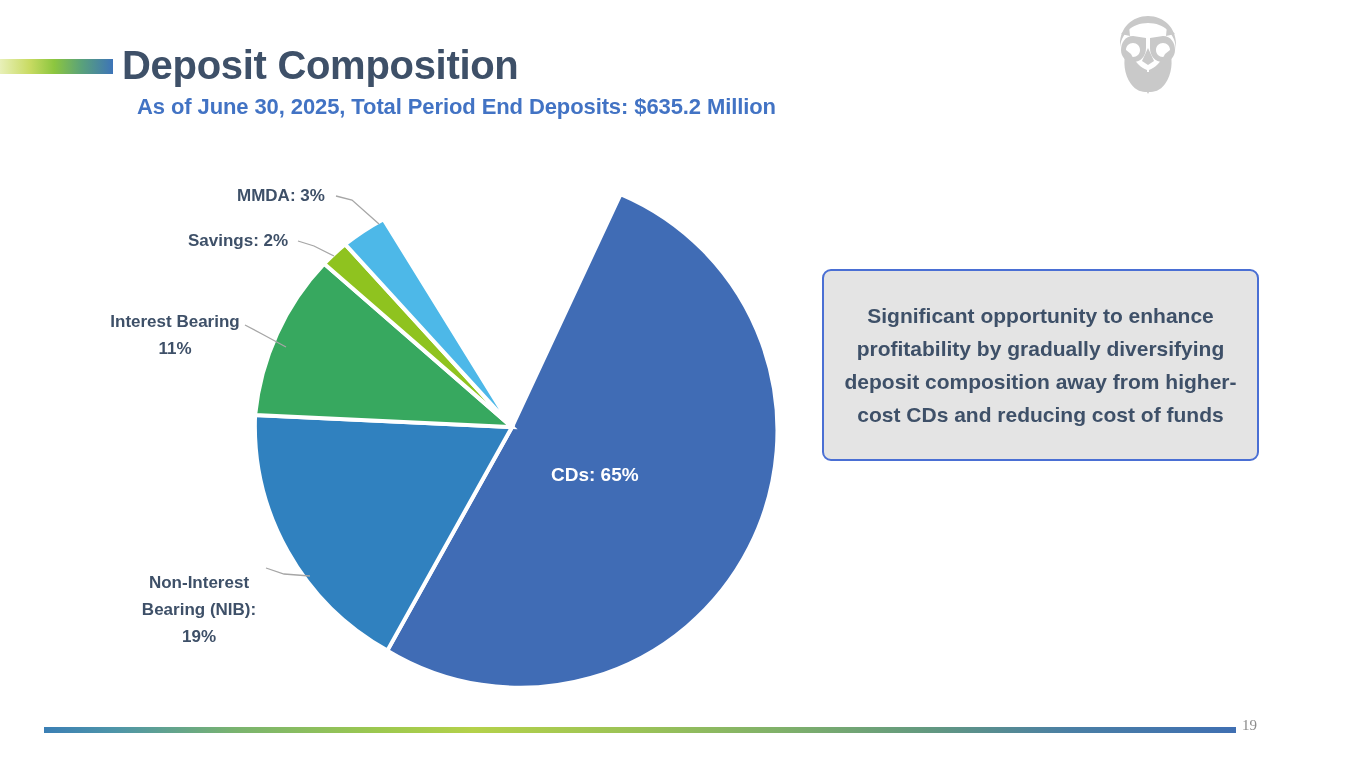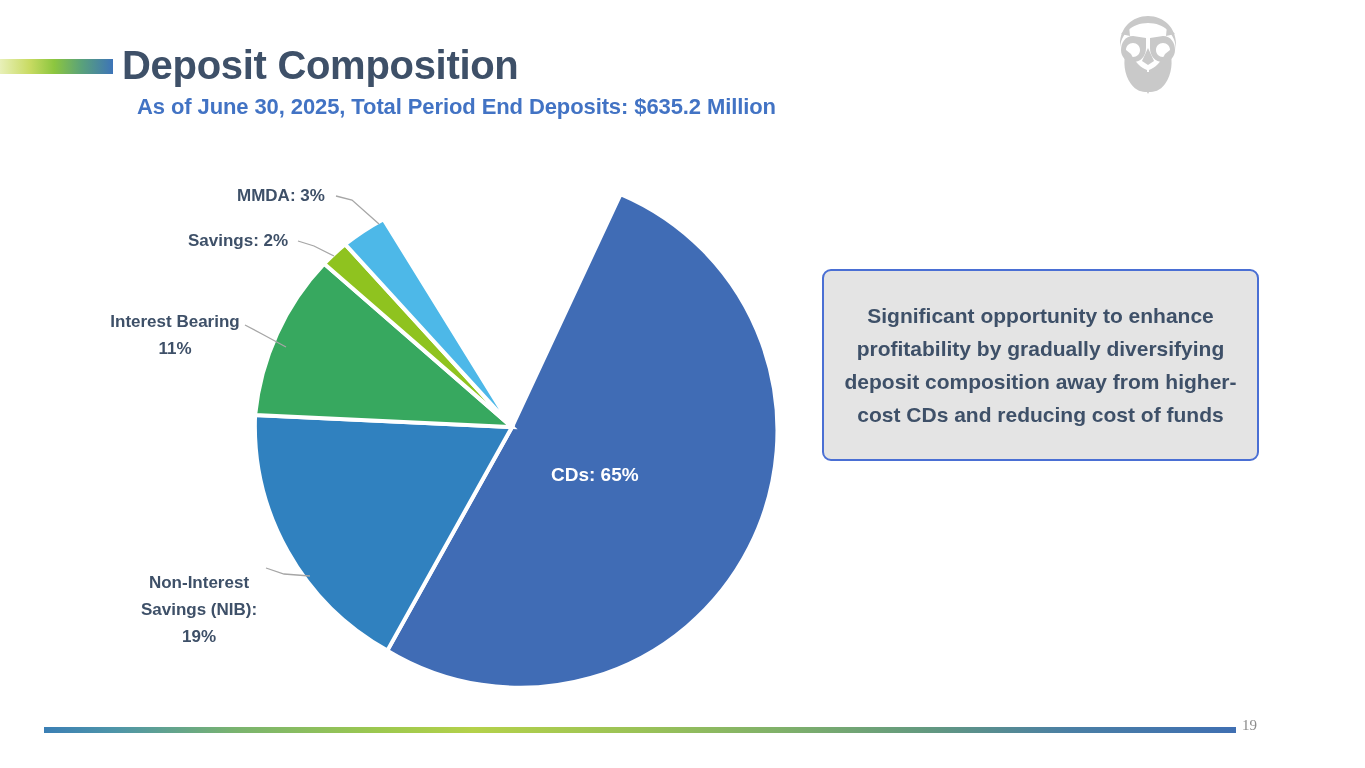--- a/index.html
+++ b/index.html
@@ -147,21 +147,21 @@
 
     <div class="pie-label" id="label-savings">Savings: 2%</div>
 
     <div class="pie-label" id="label-ibd">
       <div>Interest Bearing</div>
       <div>11%</div>
     </div>
 
     <div class="pie-label" id="label-nib">
       <div>Non-Interest</div>
-      <div>Savings (NIB):</div>
+      <div>Bearing (NIB):</div>
       <div>19%</div>
     </div>
 
     <div class="pie-label inner" id="label-cds">CDs: 65%</div>
   </div>
 
   <div class="callout">
     <div class="callout-text">Significant opportunity to enhance profitability by gradually diversifying deposit composition away from higher-cost CDs and reducing cost of funds</div>
   </div>
 

